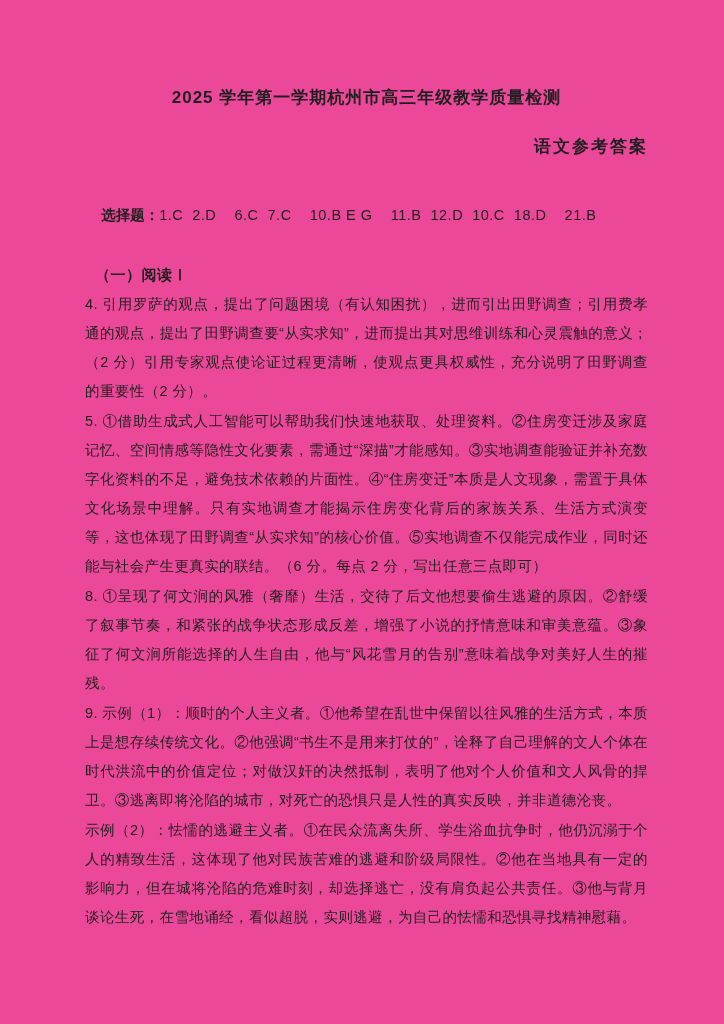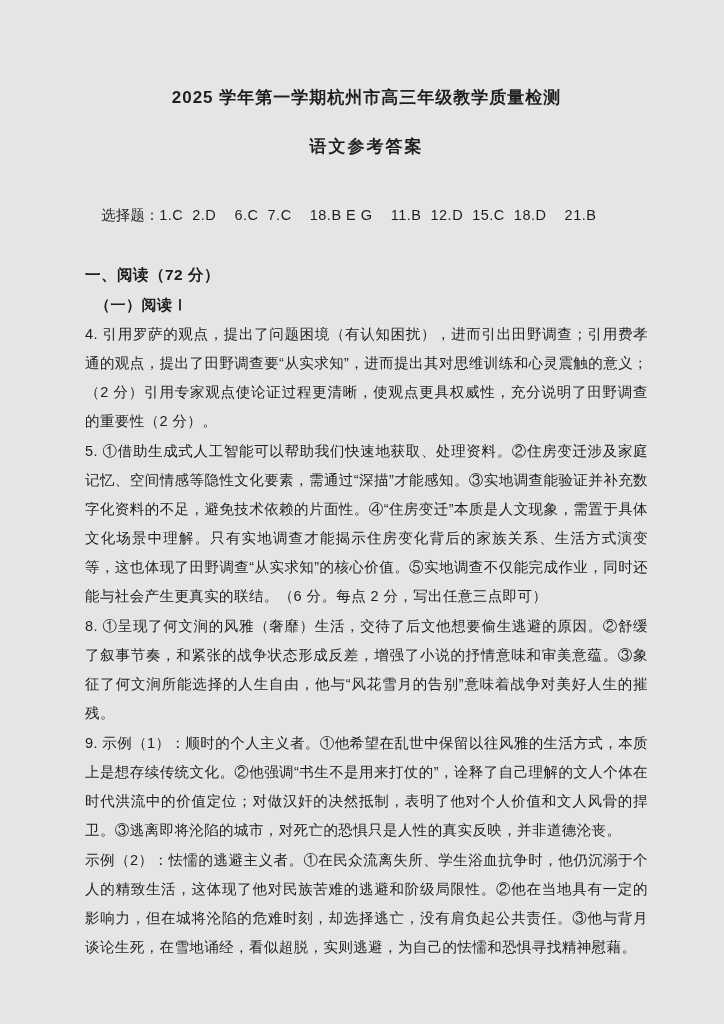--- a/index.html
+++ b/index.html
@@ -5,49 +5,49 @@
   html, body {
     margin: 0;
     padding: 0;
     background: #ffffff;
   }
   .page {
     position: relative;
     width: 724px;
     height: 1024px;
     box-sizing: border-box;
-    background: #e5e5e5;
+    background: #ec4899;
     padding: 86px 76px 0 85px;
     font-family: "Liberation Sans", sans-serif;
     color: #1f1f1f;
     overflow: hidden;
   }
   .doc-title {
     text-align: center;
     font-size: 17px;
     font-weight: 700;
     letter-spacing: 1px;
     margin: 0 0 26px 0;
     white-space: nowrap;
   }
   .doc-subtitle {
-    text-align: center;
+    text-align: right;
     font-size: 17px;
     font-weight: 700;
     letter-spacing: 2px;
     margin: 0 0 15px 0;
   }
   .choice-line {
     font-size: 14.5px;
     line-height: 28px;
     margin: 0 0 3px 0;
     white-space: pre-wrap;
   }
   .choice-label {
-    font-weight: 400;
+    font-weight: 700;
     margin-top: 12px;
   }
   .choice-values {
     font-weight: 400;
     letter-spacing: 0.5px;
   }
   .h1 {
     font-size: 15.5px;
     font-weight: 700;
     line-height: 29px;
@@ -76,24 +76,23 @@
 </head>
 <body>
 
 <div class="page">
 
   <div class="doc-title">2025 学年第一学期杭州市高三年级教学质量检测</div>
 
   <div class="doc-subtitle">语文参考答案</div>
 
   <div class="choice-line">
-    <span class="choice-label">选择题：</span><span class="choice-values">1.C  2.D    6.C  7.C    18.B E G    11.B  12.D  15.C  18.D    21.B</span>
+    <span class="choice-label">选择题：</span><span class="choice-values">1.C  2.D    6.C  7.C    10.B E G    11.B  12.D  10.C  18.D    21.B</span>
   </div>
 
-  <div class="h1">一、阅读（72 分）</div>
 
   <div class="h2">（一）阅读Ⅰ</div>
 
 
   <p class="para">4. 引用罗萨的观点，提出了问题困境（有认知困扰），进而引出田野调查；引用费孝通的观点，提出了田野调查要“从实求知”，进而提出其对思维训练和心灵震触的意义；（2 分）引用专家观点使论证过程更清晰，使观点更具权威性，充分说明了田野调查的重要性（2 分）。</p>
 
   <p class="para">5. ①借助生成式人工智能可以帮助我们快速地获取、处理资料。②住房变迁涉及家庭记忆、空间情感等隐性文化要素，需通过“深描”才能感知。③实地调查能验证并补充数字化资料的不足，避免技术依赖的片面性。④“住房变迁”本质是人文现象，需置于具体文化场景中理解。只有实地调查才能揭示住房变化背后的家族关系、生活方式演变等，这也体现了田野调查“从实求知”的核心价值。⑤实地调查不仅能完成作业，同时还能与社会产生更真实的联结。（6 分。每点 2 分，写出任意三点即可）</p>
 
 
   <p class="para">8. ①呈现了何文涧的风雅（奢靡）生活，交待了后文他想要偷生逃避的原因。②舒缓了叙事节奏，和紧张的战争状态形成反差，增强了小说的抒情意味和审美意蕴。③象征了何文涧所能选择的人生自由，他与“风花雪月的告别”意味着战争对美好人生的摧残。</p>

